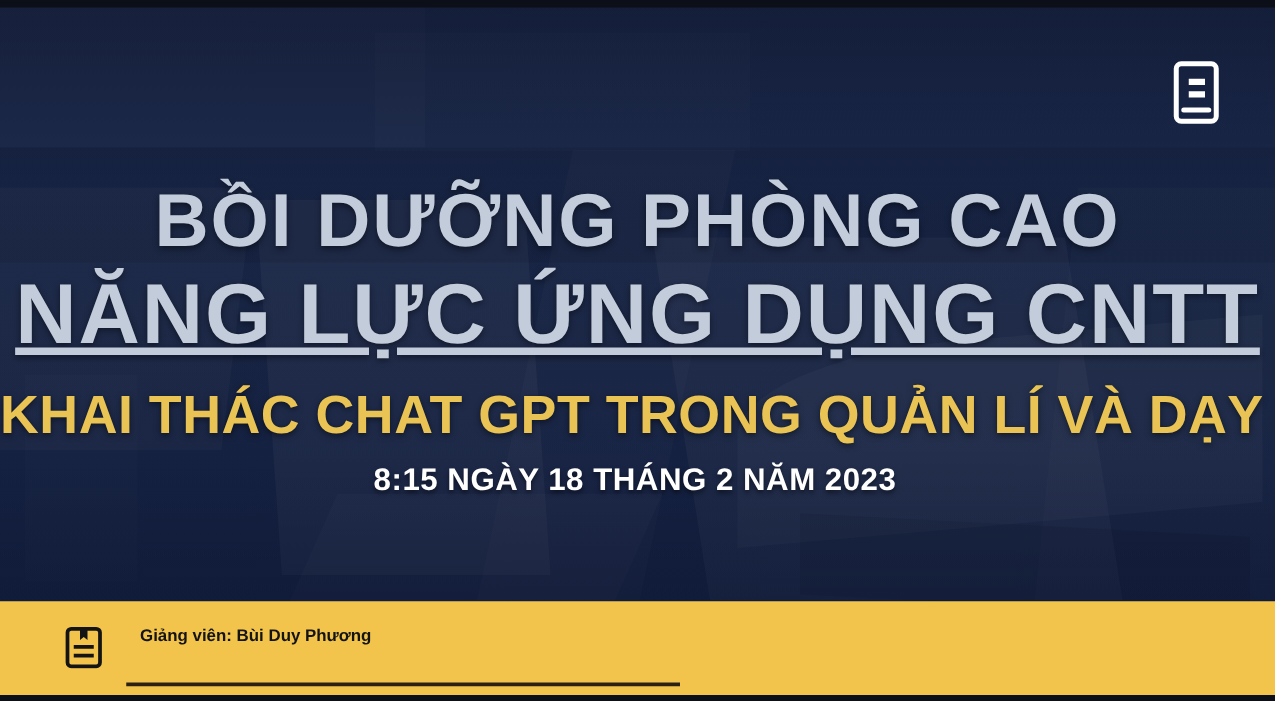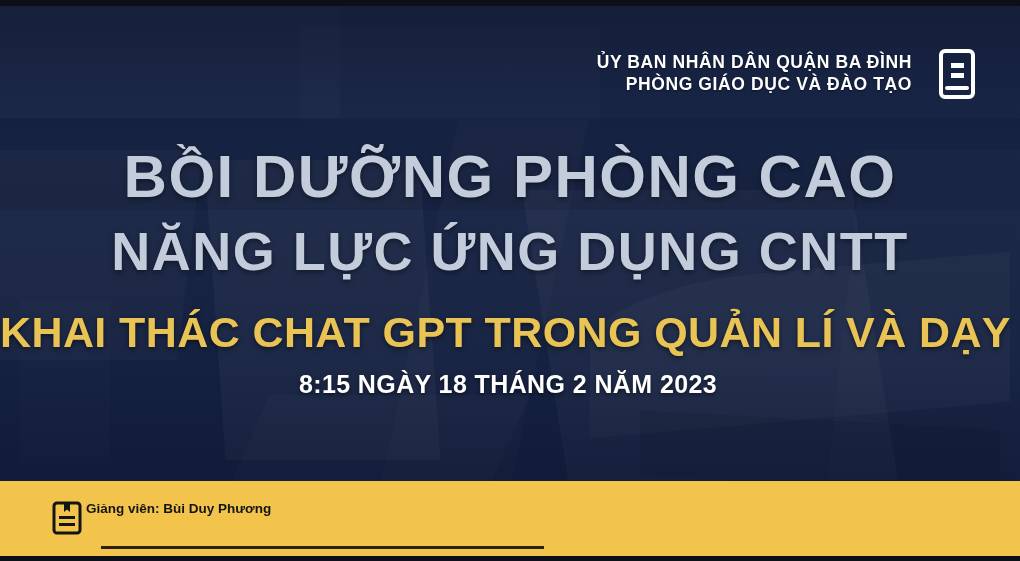--- a/index.html
+++ b/index.html
@@ -99,21 +99,21 @@
   }
   .title-line {
     font-size:60px;
     font-weight:bold;
     letter-spacing:1.5px;
     line-height:74px;
     color:#c3ccdb;
     text-shadow:0 2px 5px rgba(0,0,0,0.45);
     white-space:nowrap;
   }
-  .title-line.l2 { font-size:54px; }
+  .title-line.l2 { font-size:68px;text-decoration:underline; }
 
   .headline {
     position:absolute;
     left:0; top:308px;
     width:1020px;
     text-align:center;
     font-size:43px;
     font-weight:bold;
     letter-spacing:0.4px;
     color:#e9c455;
@@ -143,21 +143,21 @@
     width:1020px;
     height:75px;
     background:#f3c44b;
     z-index:6;
     display:flex;
     align-items:flex-start;
     padding-left:52px;
     padding-top:18px;
   }
   .footer-icon { width:30px; height:34px; flex:0 0 auto; margin-top:2px; }
-  .footer-text { margin-left:4px; color:#141414; }
+  .footer-text { margin-left:30px; color:#141414; }
   .footer-line1 {
     font-size:13.5px;
     font-weight:bold;
     line-height:20px;
     white-space:nowrap;
   }
   .footer-line2 {
     font-size:13.5px;
     font-weight:bold;
     line-height:21px;
@@ -195,27 +195,20 @@
     <div class="bg-shape s7"></div>
     <div class="bg-shape s8"></div>
     <div class="bg-shape s9"></div>
     <div class="bg-shape s10"></div>
     <div class="bg-shape s11"></div>
     <div class="bg-shape s12"></div>
     <div class="bg-vignette"></div>
   </div>
 
   <div class="header">
-    <div class="header-text">
-      <div class="header-line1">ỦY BAN NHÂN DÂN QUẬN BA ĐÌNH</div>
-      <div class="header-line2">PHÒNG GIÁO DỤC VÀ ĐÀO TẠO</div>
-      <div style="position:relative;">
-        
-      </div>
-    </div>
     <svg class="header-icon" viewBox="0 0 38 52">
       <rect x="3" y="3" width="32" height="46" rx="4" ry="4" fill="none" stroke="#ffffff" stroke-width="4"></rect>
       <rect x="13" y="15" width="13" height="5" fill="#ffffff"></rect>
       <rect x="13" y="25" width="13" height="5" fill="#ffffff"></rect>
       <rect x="7" y="38" width="24" height="4" rx="2" fill="#ffffff"></rect>
     </svg>
   </div>
 
   <div class="titles">
     <div class="title-line l1">BỒI DƯỠNG PHÒNG CAO</div>

